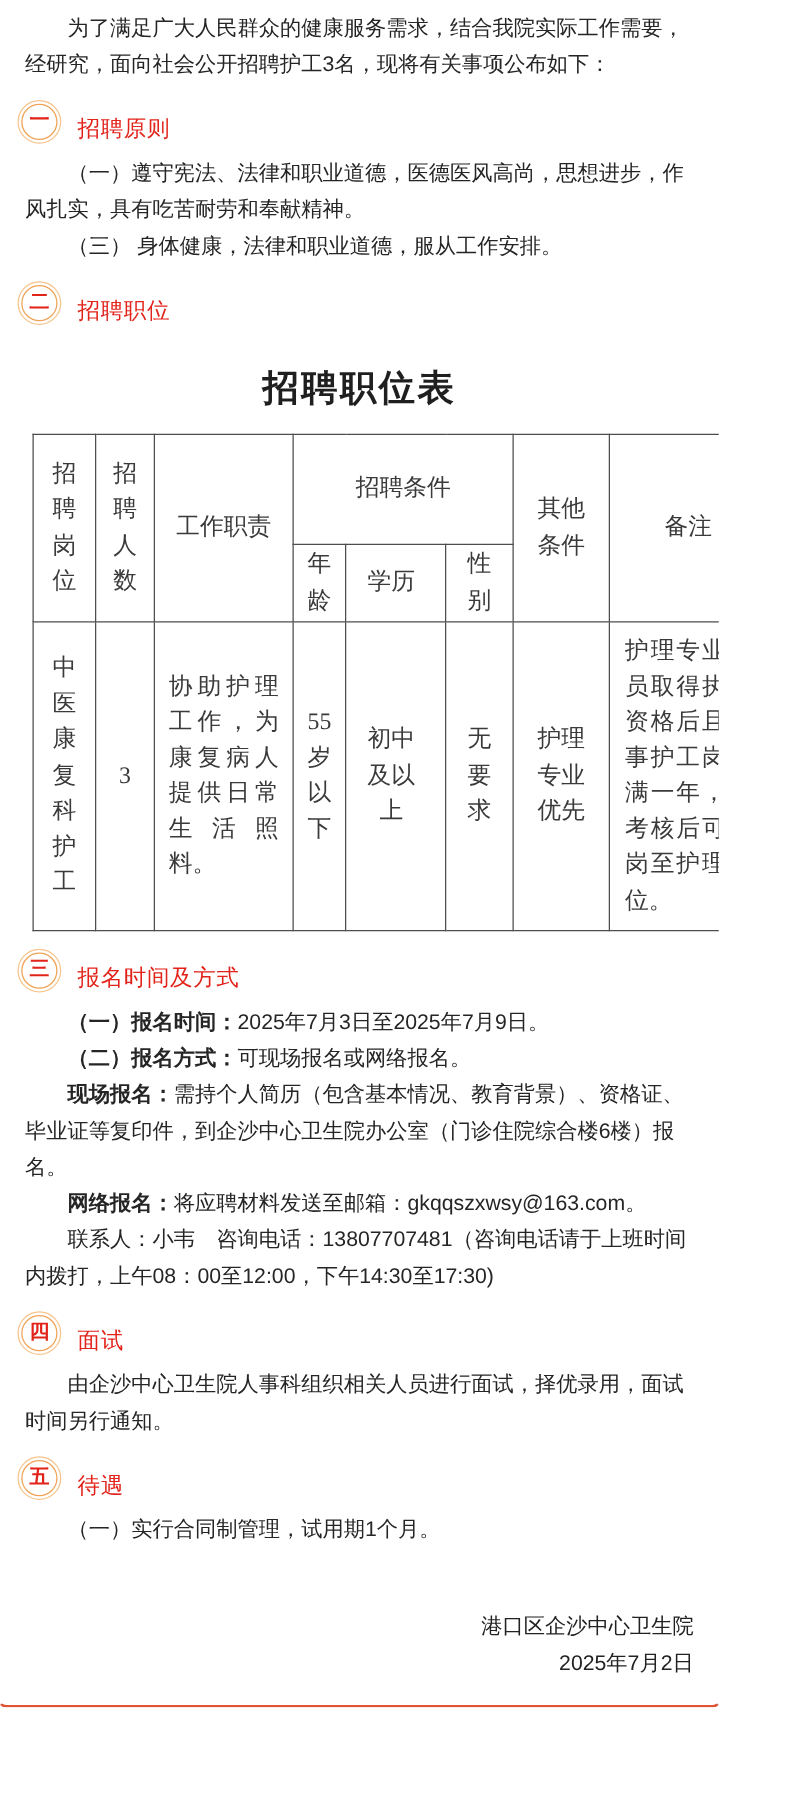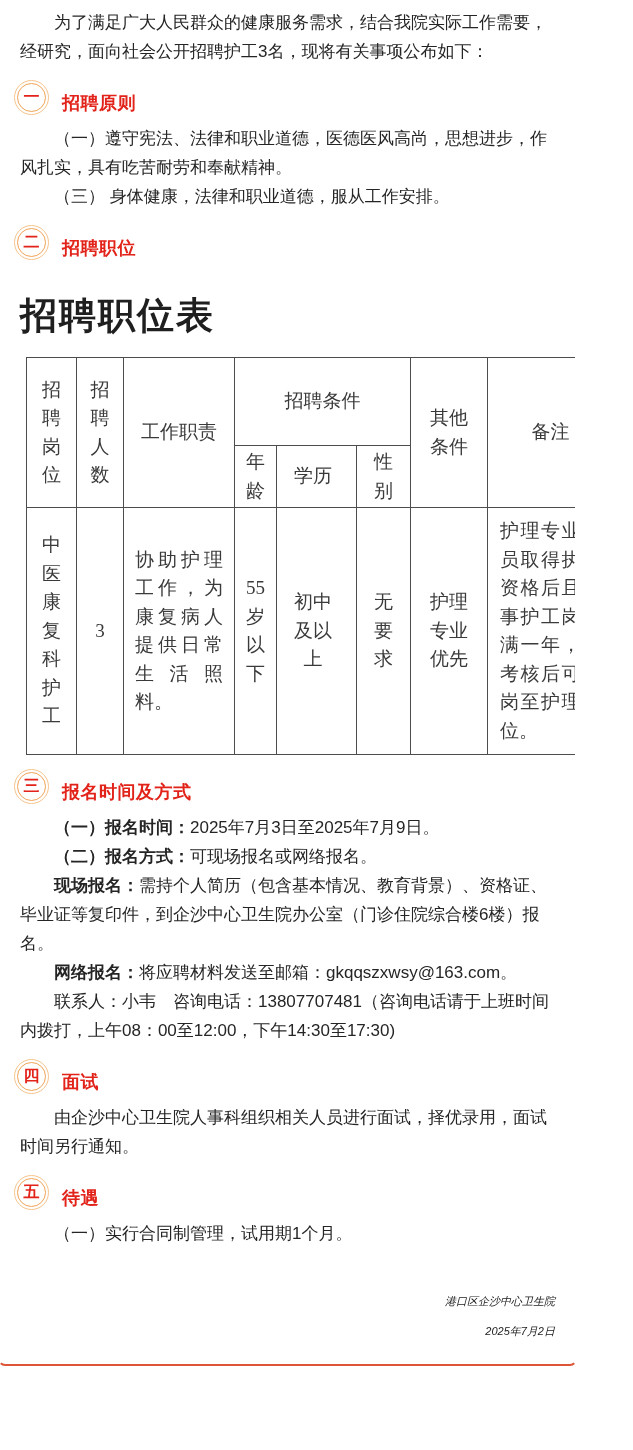--- a/index.html
+++ b/index.html
@@ -6,38 +6,38 @@
   body{font-family:"Liberation Sans","DejaVu Sans",sans-serif;}
   .page{width:575px;height:1450px;box-sizing:border-box;display:flex;flex-direction:column;
         padding:8px 20px 0 20px;overflow:hidden;background:#fff;}
   .page>*{flex-shrink:0;}
   .para{font-size:17px;line-height:29px;color:#252525;text-indent:2em;margin:0;}
   .sec-heading{display:flex;align-items:center;gap:13px;margin:11px 0 7px -6px;height:40px;}
   .badge{width:33px;height:33px;border:1px solid #f6c48c;border-radius:50%;
          display:flex;align-items:center;justify-content:center;position:relative;flex:0 0 auto;background:#fff;}
   .badge::before{content:"";position:absolute;inset:2px;border:1px solid #f0a356;border-radius:50%;}
   .badge .num{color:#e2231a;font-size:16px;font-weight:bold;line-height:1;}
-  .sec-title{color:#e2231a;font-size:18px;font-weight:bold;letter-spacing:0.5px;margin-top:12px;}
-  .table-title{font-size:37px;font-weight:600;color:#1f1f1f;
+  .sec-title{color:#e2231a;font-size:18px;font-weight:normal;letter-spacing:0.5px;margin-top:12px;}
+  .table-title{font-size:29px;font-weight:600;text-align:center;color:#1f1f1f;
                margin:22px 0 16px 0;letter-spacing:2px;}
   table{border-collapse:collapse;table-layout:fixed;width:587px;margin-left:6px;
         font-family:"Liberation Serif","DejaVu Serif",serif;color:#3a3a3a;}
   th,td{border:1px solid #4d4d4d;font-weight:normal;font-size:19px;line-height:1.5;
         text-align:center;vertical-align:middle;padding:2px 0;background:#fff;}
   .hrow1{height:88px;margin-top:46px;} .hrow2{height:60px;} .brow{height:247px;}
   .c1{padding-left:14px;padding-right:14px;}
   .c2{padding-left:13px;padding-right:13px;}
   .c3{padding-left:11px;padding-right:11px;}
   .c4{padding-left:8px;padding-right:8px;}
   .c5{padding-left:11px;padding-right:18px;}
   .c6{padding-left:16px;padding-right:16px;}
   .c7{padding-left:17px;padding-right:17px;}
   .c8{padding-left:12px;padding-right:12px;}
   .justify{text-align:justify;text-justify:inter-character;}
-  .footer{margin-top:auto;text-align:right;font-size:11px;line-height:30px;color:#222;font-style:italic;}
+  .footer{margin-top:auto;text-align:right;font-size:17px;line-height:30px;color:#222;}
   .bottom-line{height:10px;border:2px solid transparent;border-bottom-color:#dd5437;
                border-radius:16px;margin:6px -22px 84px -22px;}
 </style>
 </head>
 <body>
 
 <div class="page">
 
   <p class="para">为了满足广大人民群众的健康服务需求，结合我院实际工作需要，经研究，面向社会公开招聘护工3名，现将有关事项公布如下：</p>
 

